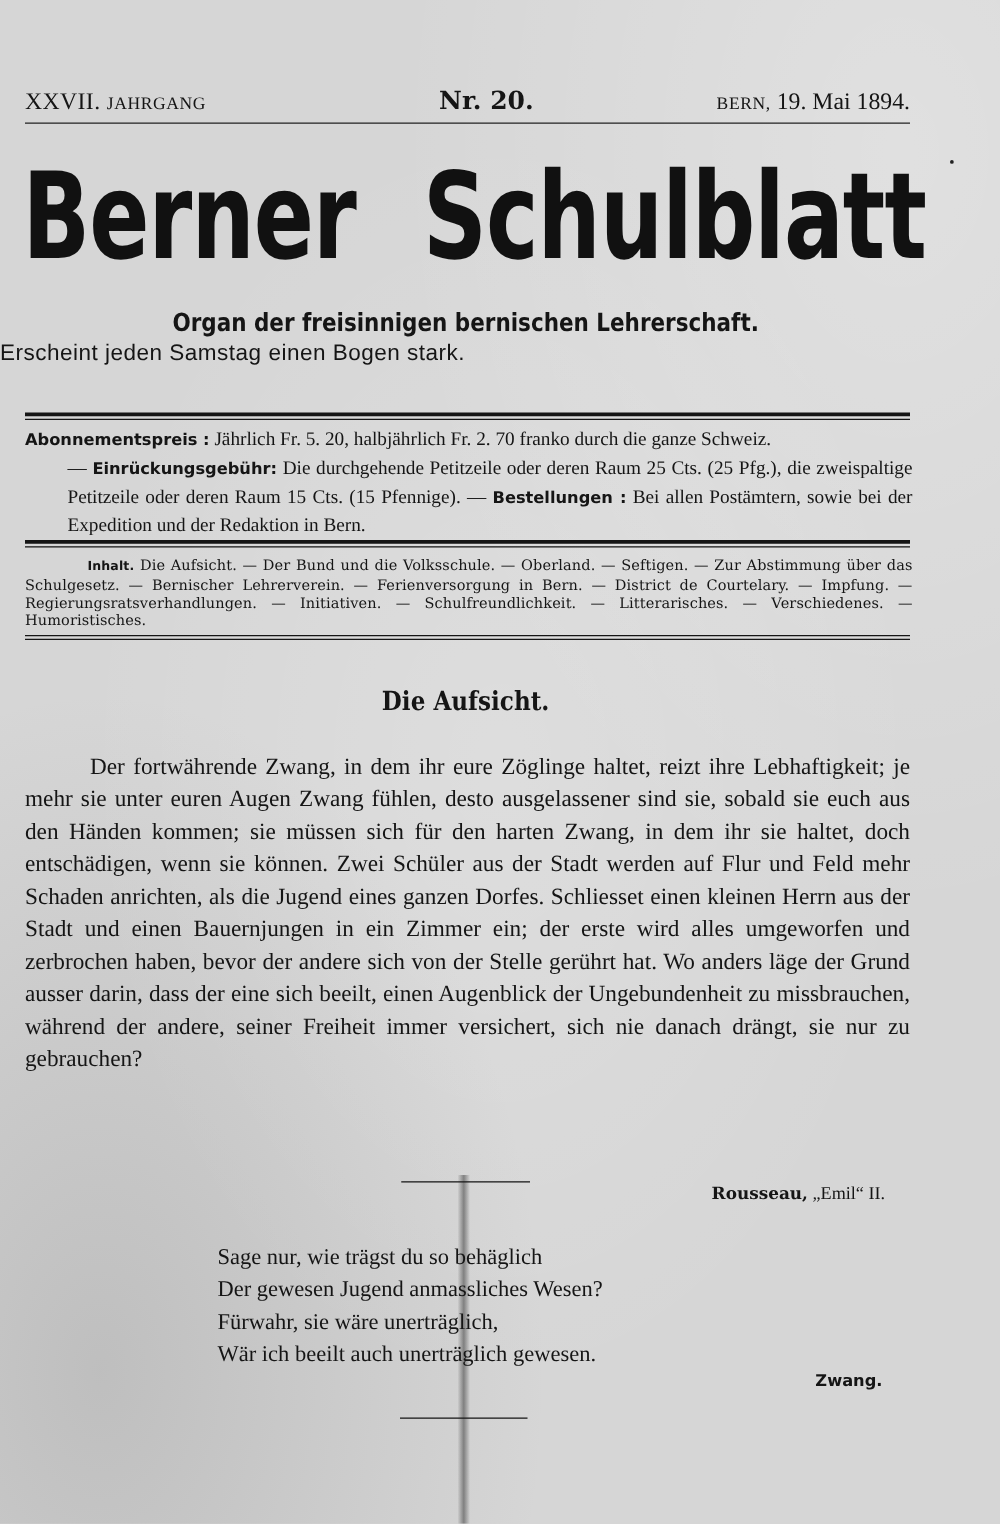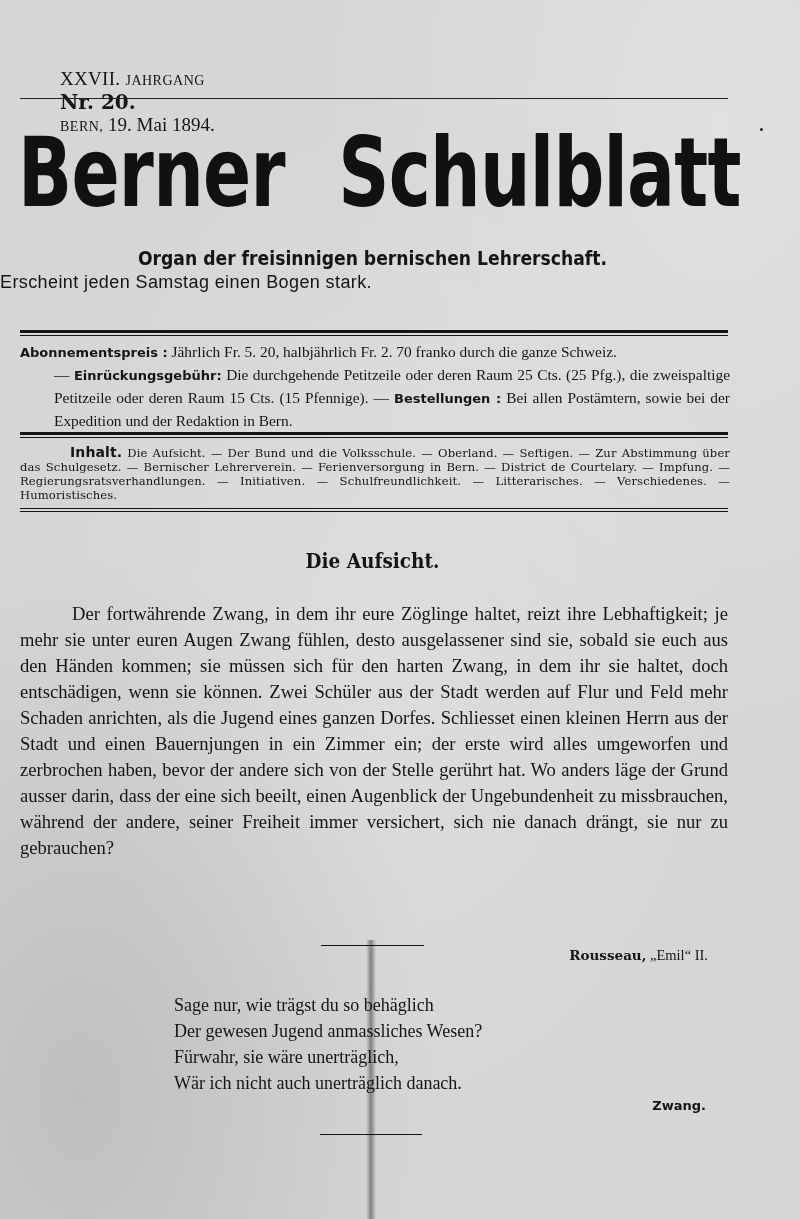--- a/index.html
+++ b/index.html
@@ -15,21 +15,21 @@
       position: relative;
     }
     .page { position: absolute; left: 0; top: 0; width: 800px; height: 1219px; }
     .fold {
       position: absolute; left: 366px; top: 940px; width: 10px; height: 279px;
       background: linear-gradient(90deg, rgba(60,60,60,0) 0%, rgba(60,60,60,0.55) 50%, rgba(60,60,60,0) 100%);
     }
     .masthead-line {
       position: absolute; left: 20px; top: 68px; width: 708px; height: 26px;
       display: flex; justify-content: space-between; align-items: baseline;
-      font-family: "Liberation Serif", serif; font-size: 19px; flex-direction: column;
+      font-family: "Liberation Serif", serif; font-size: 19px;
     }
     .masthead-line .vol { letter-spacing: 0.3px; }
     .masthead-line .vol .sc { font-size: 14px; letter-spacing: 0.5px; }
     .masthead-line .num { font-family: "DejaVu Serif", serif; font-weight: bold; font-size: 20px; margin-left: 40px; }
     .masthead-line .date .sc { font-size: 14px; letter-spacing: 0.5px; }
     .rule-thin { position: absolute; left: 20px; width: 708px; height: 1px; background: #222; }
     .title {
       position: absolute; left: 18px; top: 118px; width: 720px; height: 110px;
       font-family: "DejaVu Sans", sans-serif; font-weight: bold;
       font-size: 96px; line-height: 110px; letter-spacing: -1px;
@@ -55,21 +55,21 @@
       font-family: "Liberation Serif", serif; font-size: 15.4px; line-height: 22px;
       text-align: justify;
     }
     .subscription .ind { padding-left: 34px; display: block; }
     .subscription b { font-family: "DejaVu Sans", sans-serif; font-size: 13px; font-weight: bold; }
     .contents {
       position: absolute; left: 20px; top: 445px; width: 710px;
       font-family: "DejaVu Serif", serif; font-size: 11.6px; line-height: 14px;
       text-align: justify; letter-spacing: 0.1px;
     }
-    .contents .lbl { font-family: "DejaVu Sans", sans-serif; font-weight: bold; font-size: 14px; padding-left: 50px; }
+    .contents .lbl { font-family: "DejaVu Sans", sans-serif; font-weight: bold; font-size: 10px; padding-left: 50px; }
     .article-title {
       position: absolute; left: 0; top: 548px; width: 745px; text-align: center;
       font-family: "DejaVu Serif", serif; font-weight: bold; font-size: 21px;
       transform: scaleX(0.88); transform-origin: center;
     }
     .article-body {
       position: absolute; left: 20px; top: 601px; width: 708px;
       font-family: "Liberation Serif", serif; font-size: 18.6px; line-height: 26px;
       text-align: justify; text-indent: 52px;
     }
@@ -128,19 +128,19 @@
       <div class="a"></div>
       <div class="b"></div>
     </div>
 
   <div class="article-title">Die Aufsicht.</div>
   <div class="article-body">Der fortwährende Zwang, in dem ihr eure Zöglinge haltet, reizt ihre Lebhaftigkeit; je mehr sie unter euren Augen Zwang fühlen, desto ausgelassener sind sie, sobald sie euch aus den Händen kommen; sie müssen sich für den harten Zwang, in dem ihr sie haltet, doch entschädigen, wenn sie können. Zwei Schüler aus der Stadt werden auf Flur und Feld mehr Schaden anrichten, als die Jugend eines ganzen Dorfes. Schliesset einen kleinen Herrn aus der Stadt und einen Bauernjungen in ein Zimmer ein; der erste wird alles umgeworfen und zerbrochen haben, bevor der andere sich von der Stelle gerührt hat. Wo anders läge der Grund ausser darin, dass der eine sich beeilt, einen Augenblick der Ungebundenheit zu missbrauchen, während der andere, seiner Freiheit immer versichert, sich nie danach drängt, sie nur zu gebrauchen?</div>
   <div class="attribution"><b>Rousseau,</b><span> „Emil“ II.</span></div>
 
   <div class="short-rule" style="left:321px; top:945px; width:103px;"></div>
 
-  <div class="poem"><div>Sage nur, wie trägst du so behäglich</div><div>Der gewesen Jugend anmassliches Wesen?</div><div>Fürwahr, sie wäre unerträglich,</div><div>Wär ich nicht auch unerträglich danach.</div></div>
+  <div class="poem"><div>Sage nur, wie trägst du so behäglich</div><div>Der gewesen Jugend anmassliches Wesen?</div><div>Fürwahr, sie wäre unerträglich,</div><div>Wär ich beeilt auch unerträglich gewesen.</div></div>
   <div class="poet">Zwang.</div>
 
   <div class="short-rule" style="left:320px; top:1134px; width:102px;"></div>
 
   <div class="dot" style="left:760px; top:128px;"></div>
 </div>
 
 </body></html>

